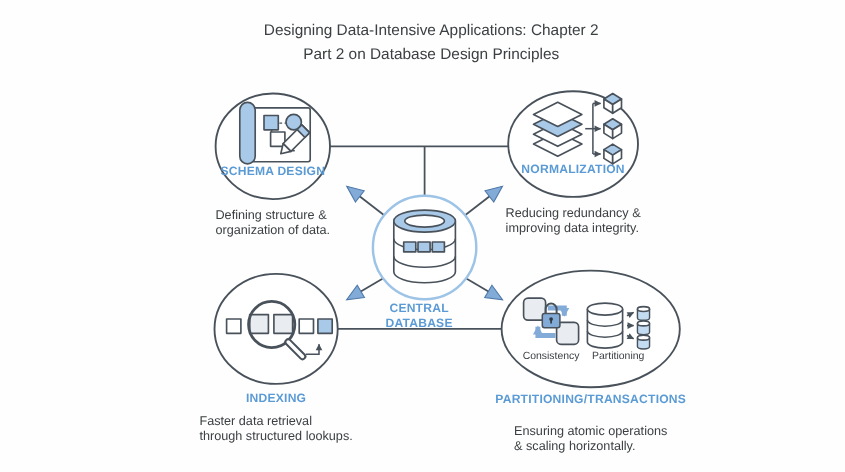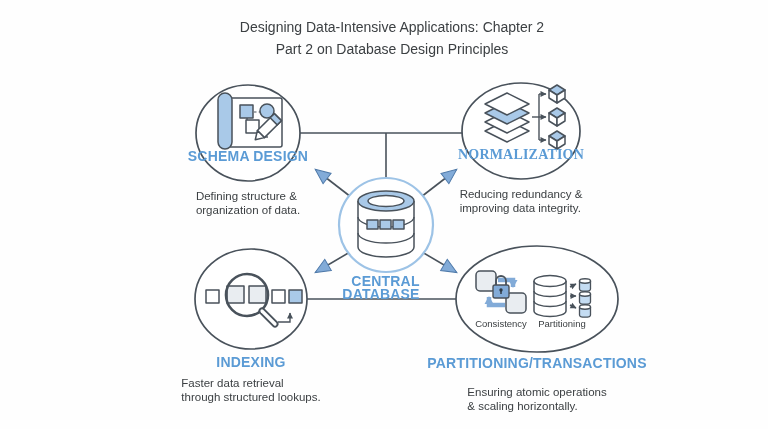--- a/index.html
+++ b/index.html
@@ -30,22 +30,22 @@
   .head-blue{fill:var(--arrow-fill);}
   .lock-shackle{stroke:var(--outline);stroke-width:1.8;fill:none;}
   .lock-body{fill:var(--arrow-fill);stroke:var(--outline);stroke-width:1.4;}
 
   
   .title{
     position:absolute;left:16px;right:0;top:16px;text-align:center;
     font-size:14px;line-height:22px;color:var(--text-dark);
   }
   .node-label{
-    position:absolute;transform:translateX(-50%);text-align:right;
-    font-size:14px;line-height:13px;font-weight:bold;letter-spacing:.2px;
+    position:absolute;transform:translateX(-50%);text-align:center;
+    font-size:11px;line-height:13px;font-weight:bold;letter-spacing:.2px;
     color:var(--accent-blue);white-space:nowrap;
   }
   .node-desc{
     position:absolute;transform:translateX(-50%);text-align:left;
     font-size:11.5px;line-height:13.5px;color:var(--text-dark);white-space:nowrap;
   }
   .sub-label{
     position:absolute;transform:translateX(-50%);
     font-size:9.5px;color:var(--text-dark);white-space:nowrap;
   }
@@ -169,21 +169,21 @@
       <ellipse cx="585" cy="307" rx="5.5" ry="2.2" class="shape-white"></ellipse>
     </g>
   </svg>
 
   <div class="title">
     <div>Designing Data-Intensive Applications: Chapter 2</div>
     <div>Part 2 on Database Design Principles</div>
   </div>
 
   <div class="node-label" style="left:248px;top:150px;">SCHEMA DESIGN</div>
-  <div class="node-label" style="left:521px;top:148px;font-family:Liberation Serif, serif;">NORMALIZATION</div>
+  <div class="node-label" style="left:521px;top:148px;">NORMALIZATION</div>
 
   <div class="node-label" style="left:381px;top:265px;margin-top:10px;">
     <div>CENTRAL</div>
     <div>DATABASE</div>
   </div>
 
   <div class="node-label" style="left:251px;top:356px;">INDEXING</div>
 
   <div class="node-label" style="left:537px;top:357px;">
     <div>PARTITIONING/TRANSACTIONS</div>

